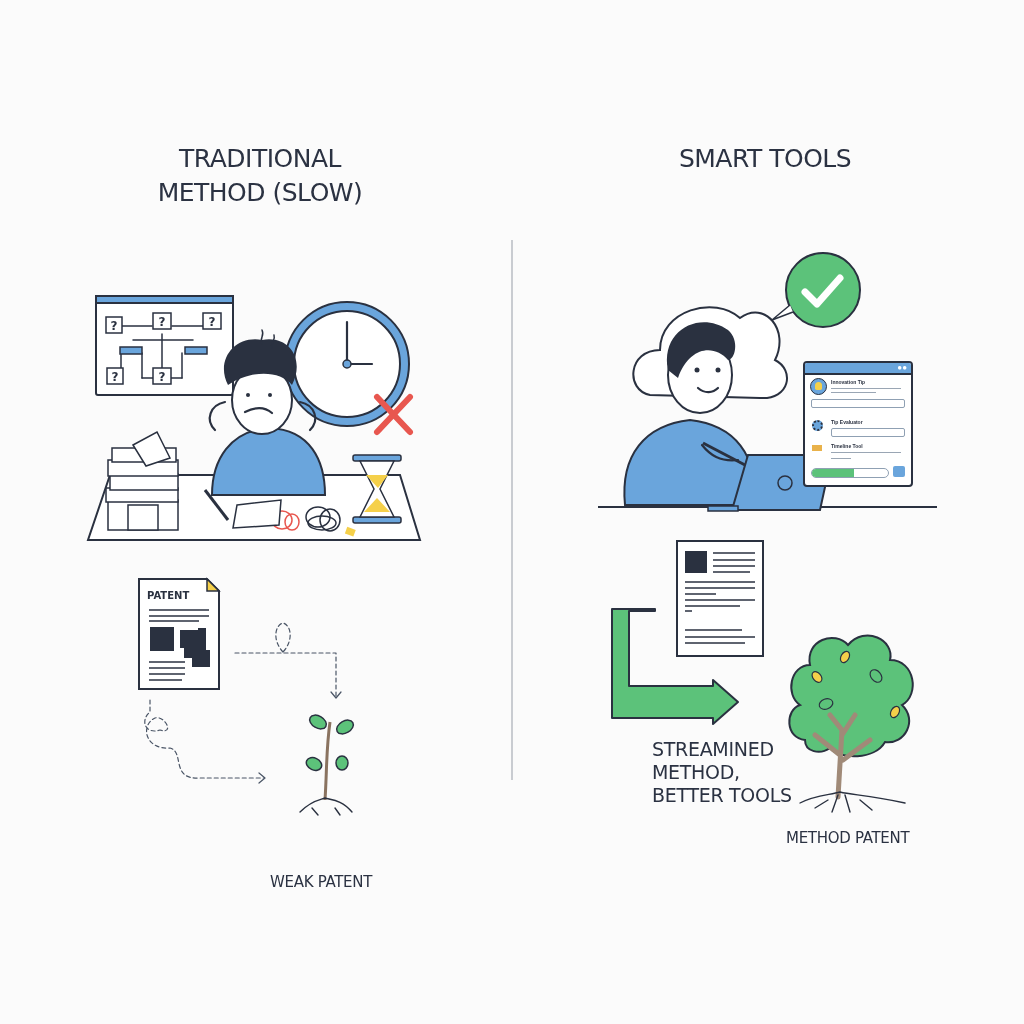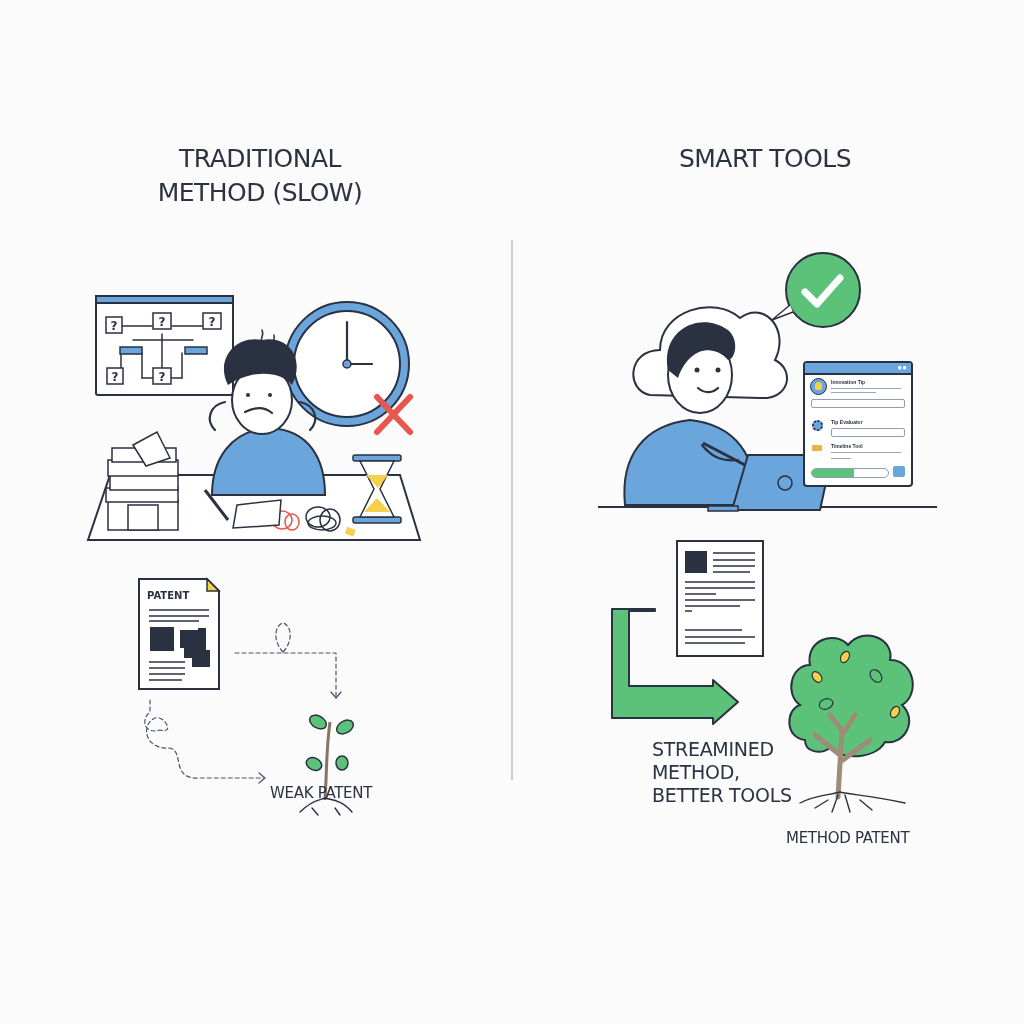--- a/index.html
+++ b/index.html
@@ -237,19 +237,19 @@
   <div class="abs" style="left:7px;top:82px;width:10px;height:6px;background:#e9b24b;"></div>
   <span class="row-label" style="left:26px;top:80px;">Timeline Tool</span>
   <div class="line" style="left:26px;top:89px;width:70px;"></div>
   <div class="line" style="left:26px;top:95px;width:20px;"></div>
   <div class="progress">
       <div class="fill"></div>
     </div>
   <div class="btn"></div>
 </div>
 
-<div class="caption" style="left:270px;top:784px;font-size:15px;letter-spacing:-0.3px;">WEAK PATENT</div>
+<div class="caption" style="left:270px;top:873px;font-size:15px;letter-spacing:-0.3px;">WEAK PATENT</div>
 <div class="caption" style="left:612px;top:738px;font-size:19px;line-height:23px;letter-spacing:-0.3px;margin-left:40px;">
   <div>STREAMINED</div>
   <div>METHOD,</div>
   <div>BETTER TOOLS</div>
 </div>
 <div class="caption" style="left:786px;top:829px;font-size:15px;letter-spacing:-0.3px;">METHOD PATENT</div>
 
 </body></html>

